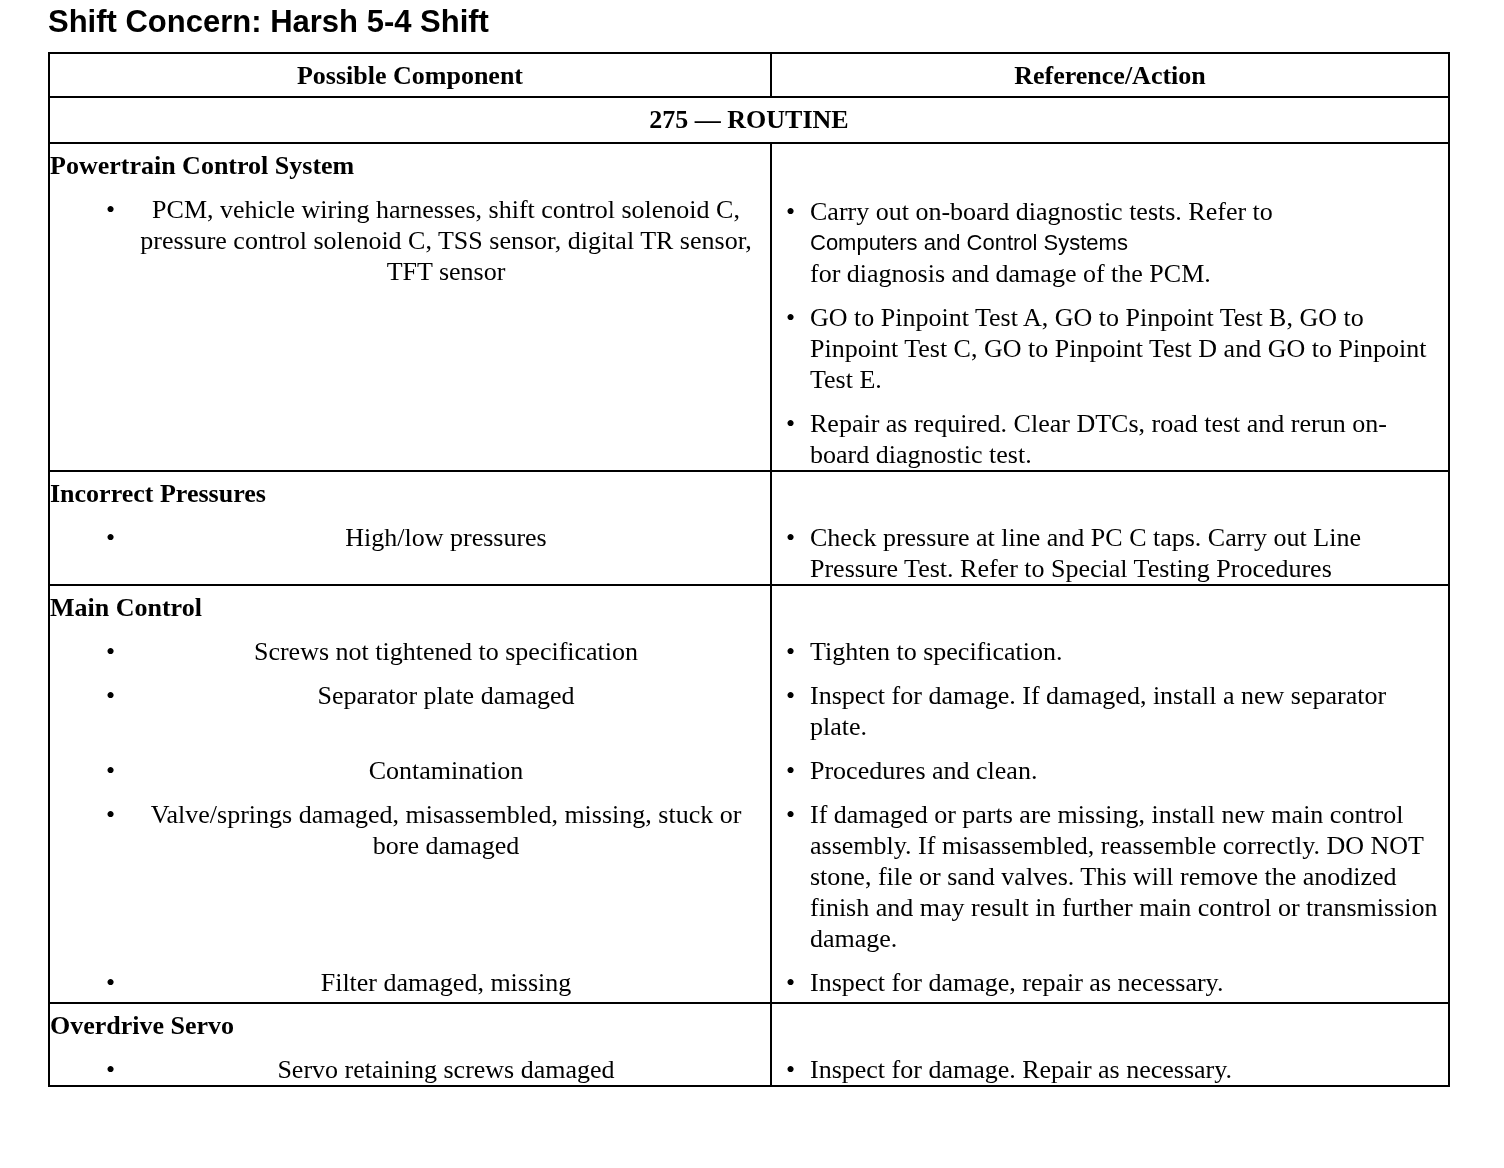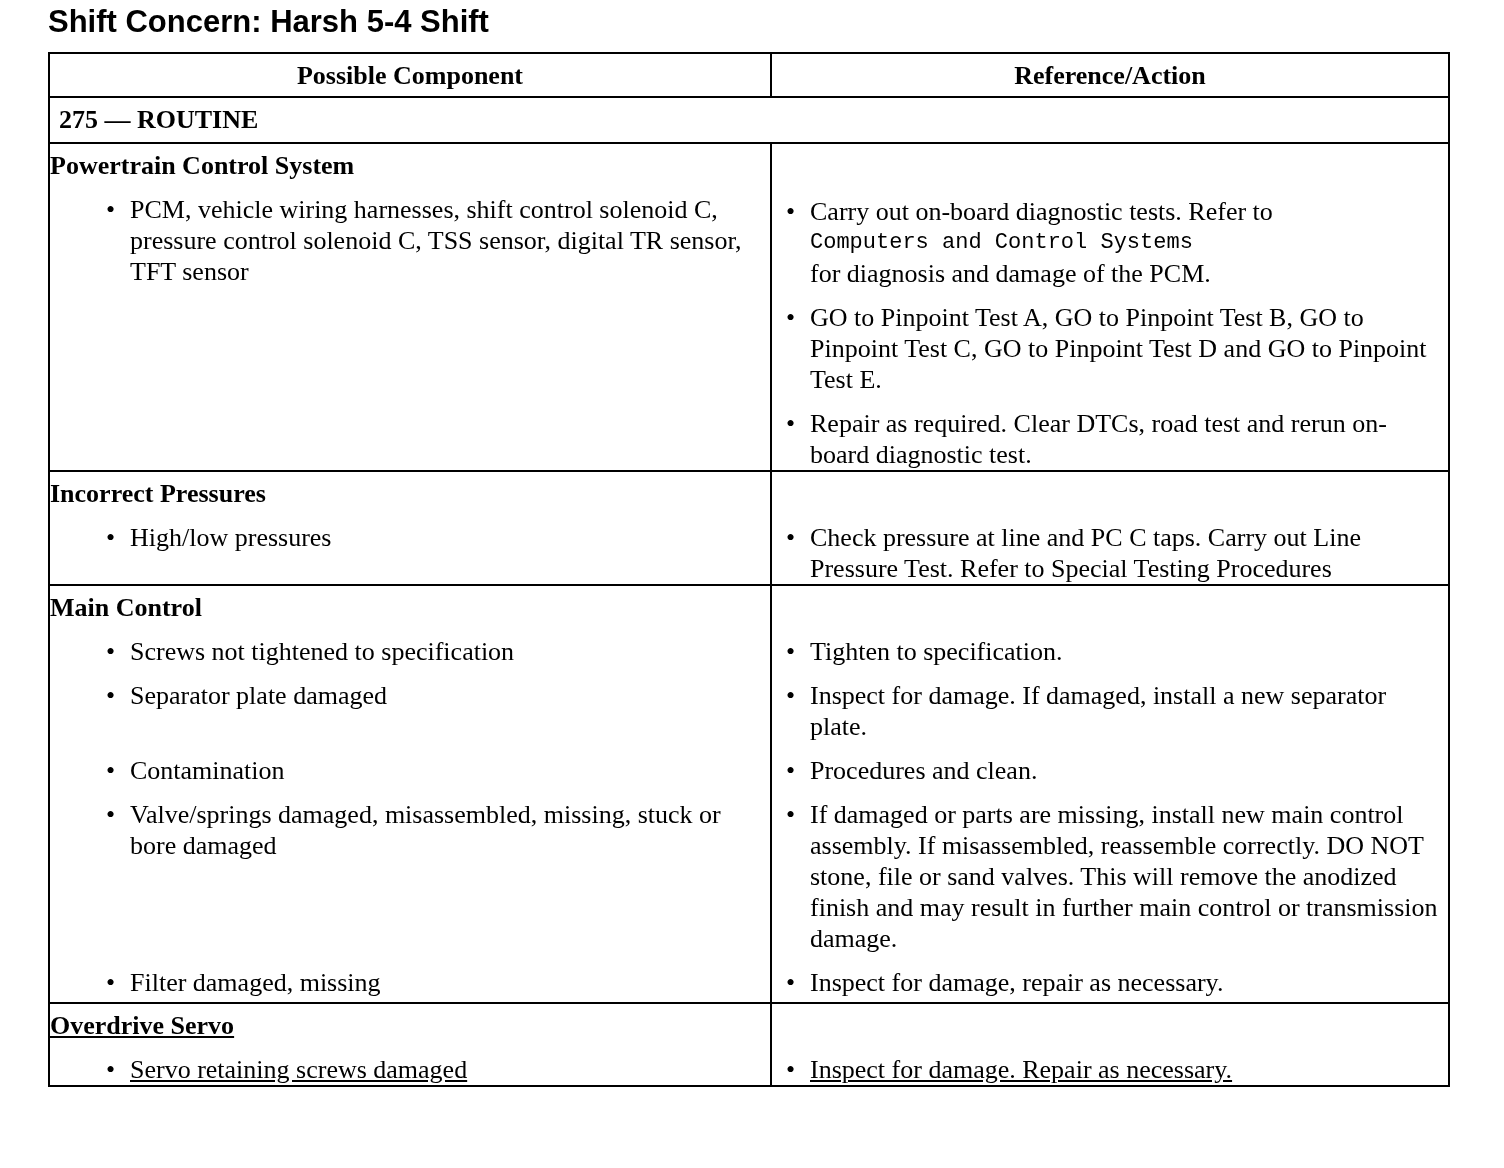--- a/index.html
+++ b/index.html
@@ -8,33 +8,33 @@
     position: absolute; left: 48px; top: 4px;
     font-family: "Liberation Sans", sans-serif; font-weight: bold; font-size: 31px;
   }
   table.diag {
     position: absolute; left: 48px; top: 52px; width: 1400px;
     border-collapse: collapse; table-layout: fixed;
     font-family: "Liberation Serif", serif; font-size: 26px; line-height: 31px;
   }
   table.diag td, table.diag th { border: 2px solid #000; vertical-align: top; padding: 0; }
   th { font-family: Liberation Serif, serif; font-weight: bold; font-size: 26px; height: 42px; text-align: center; vertical-align: middle !important; }
-  .routine { font-weight: bold; padding: 6px 9px !important; height: 32px; }
+  .routine { font-weight: bold; padding: 6px 9px !important; height: 32px; text-align: center; }
   .sect { font-weight: bold; padding: 6px 9px 0 0; }
   ul { list-style: none; margin: 0; padding: 0; }
-  .left ul { padding: 0 8px 0 56px; }
+  .left ul { padding: 0 8px 0 56px; text-align: center; }
   .right ul { padding: 0 10px 0 14px; }
   li { position: relative; padding-left: 24px; margin-top: 13px; }
   li::before { content: "\2022"; position: absolute; left: 0; top: 0; }
-  .sans { font-family: Liberation Mono, monospace; font-size: 22px; display: block; }
+  .sans { font-family: Liberation Sans, sans-serif; font-size: 22px; display: block; }
   .cont { display: block; }
   .row-pcs { height: 328px; }
   .row-ip { height: 108px; }
   .row-mc { height: 418px; }
-  .row-os { height: 76px; text-decoration: underline; }
+  .row-os { height: 76px; }
 </style>
 </head>
 <body>
 
 <div class="title">Shift Concern: Harsh 5-4 Shift</div>
 
 <table class="diag">
   <colgroup>
       <col style="width:722px">
       <col style="width:678px">

